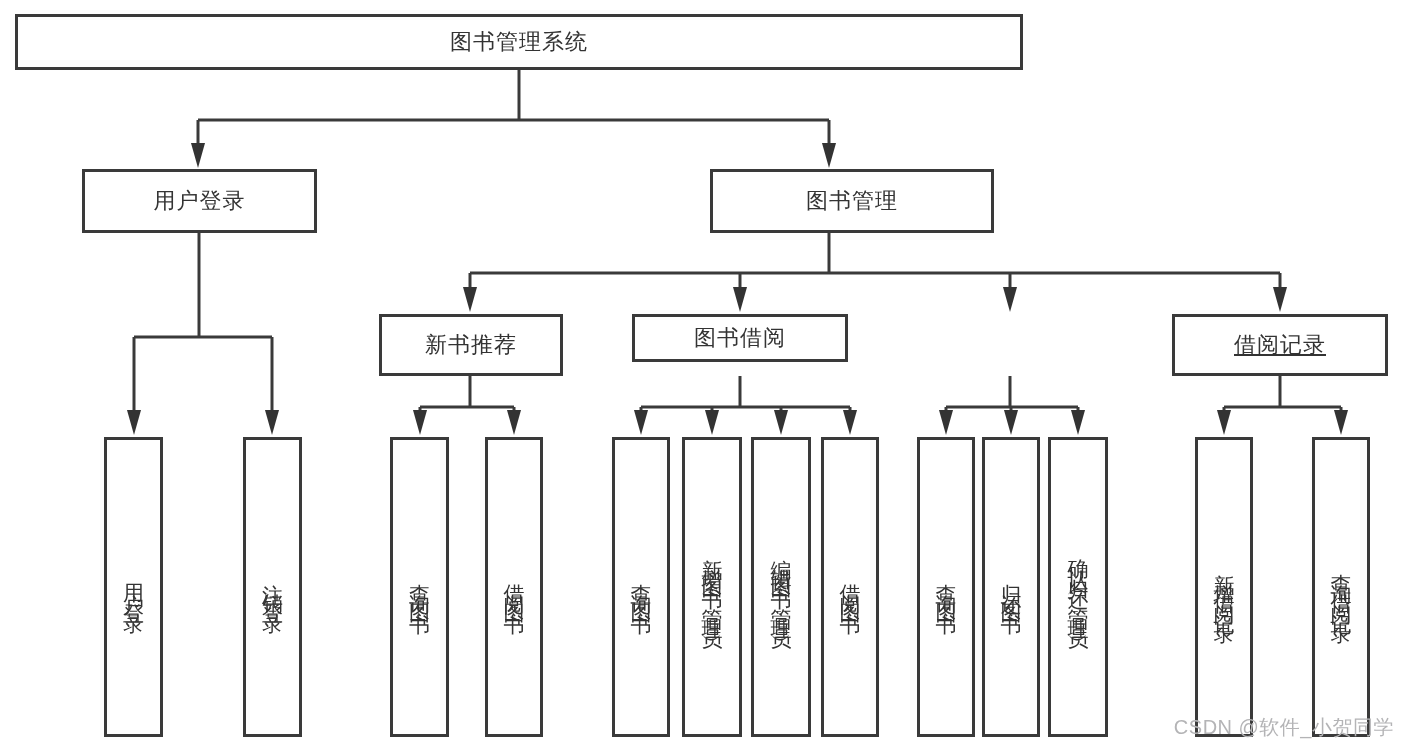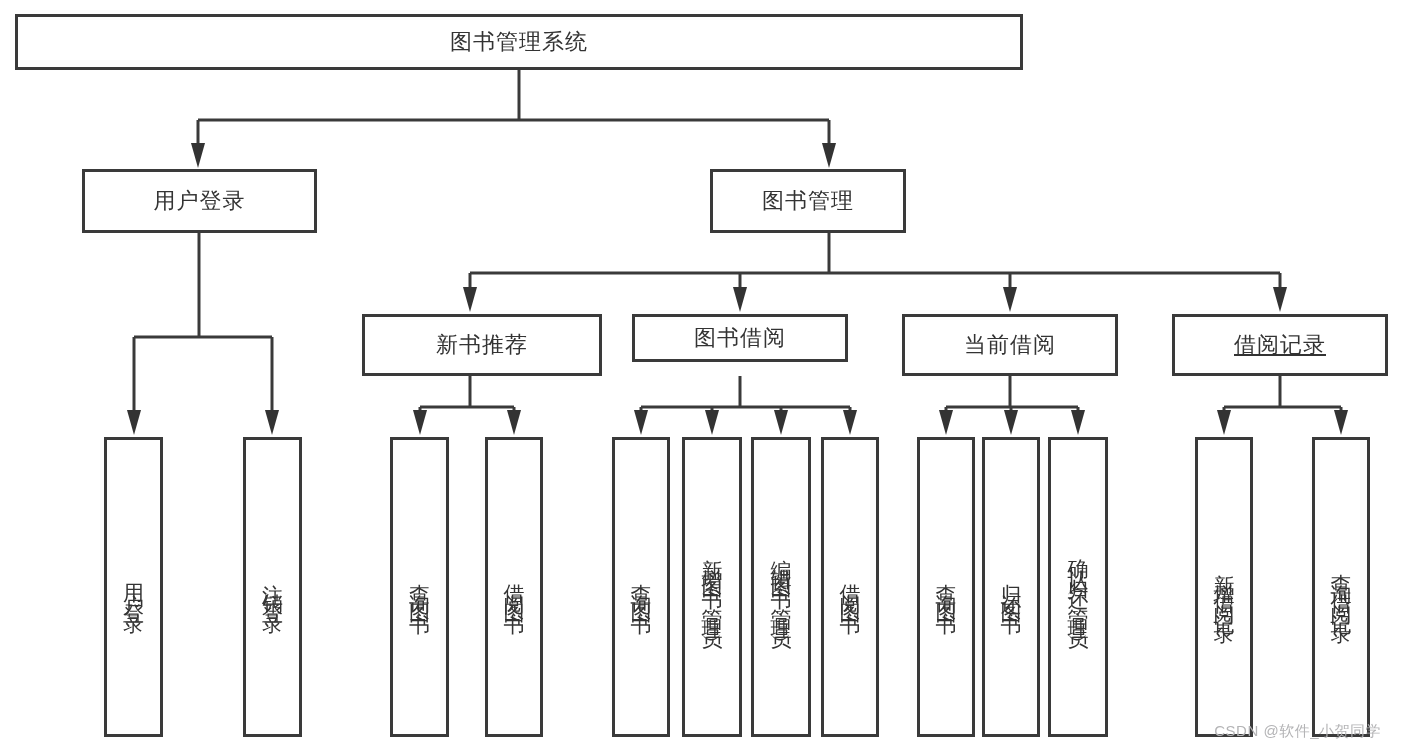--- a/index.html
+++ b/index.html
@@ -37,24 +37,24 @@
   .vtext {
     writing-mode: vertical-rl;
     text-orientation: mixed;
     font-size: 21px;
     line-height: 1.15;
     letter-spacing: 10px;
     white-space: nowrap;
   }
   .watermark {
     position: absolute;
-    right: 24px;
+    right: 11px;
     bottom: 6px;
     z-index: 3;
-    font-size: 15px;
+    font-size: 20px;
     color: #b4b4b6;
     letter-spacing: 0.5px;
     white-space: nowrap;
   }
 </style>
 </head>
 <body>
 
 <div class="canvas">
 
@@ -134,33 +134,30 @@
     </g>
   </svg>
 
   <div class="node" style="left:15px; top:14px; width:1008px; height:56px;">
     <span class="hlabel">图书管理系统</span>
   </div>
 
   <div class="node" style="left:82px; top:169px; width:235px; height:64px;">
     <span class="hlabel">用户登录</span>
   </div>
-  <div class="node" style="left:710px; top:169px; width:196px; height:64px;">
+  <div class="node" style="left:710px; top:169px; width:284px; height:64px;">
     <span class="hlabel">图书管理</span>
   </div>
 
-  <div class="node" style="left:362px; top:314px; width:240px; height:62px;font-family:Liberation Mono, monospace;">
+  <div class="node" style="left:379px; top:314px; width:184px; height:62px;font-family:Liberation Mono, monospace;">
     <span class="hlabel">新书推荐</span>
   </div>
   <div class="node" style="left:632px; top:314px; width:216px; height:48px;">
     <span class="hlabel">图书借阅</span>
   </div>
-  <div class="node" style="left:902px; top:314px; width:216px; height:62px;">
-    <span class="hlabel">当前借阅</span>
-  </div>
   <div class="node" style="left:1172px; top:314px; width:216px; height:62px;text-decoration:underline;">
     <span class="hlabel">借阅记录</span>
   </div>
 
   <div class="node" style="left:104px; top:437px; width:59px; height:300px;">
     <span class="vtext">用户登录</span>
   </div>
   <div class="node" style="left:243px; top:437px; width:59px; height:300px;">
     <span class="vtext">注销登录</span>
   </div>

